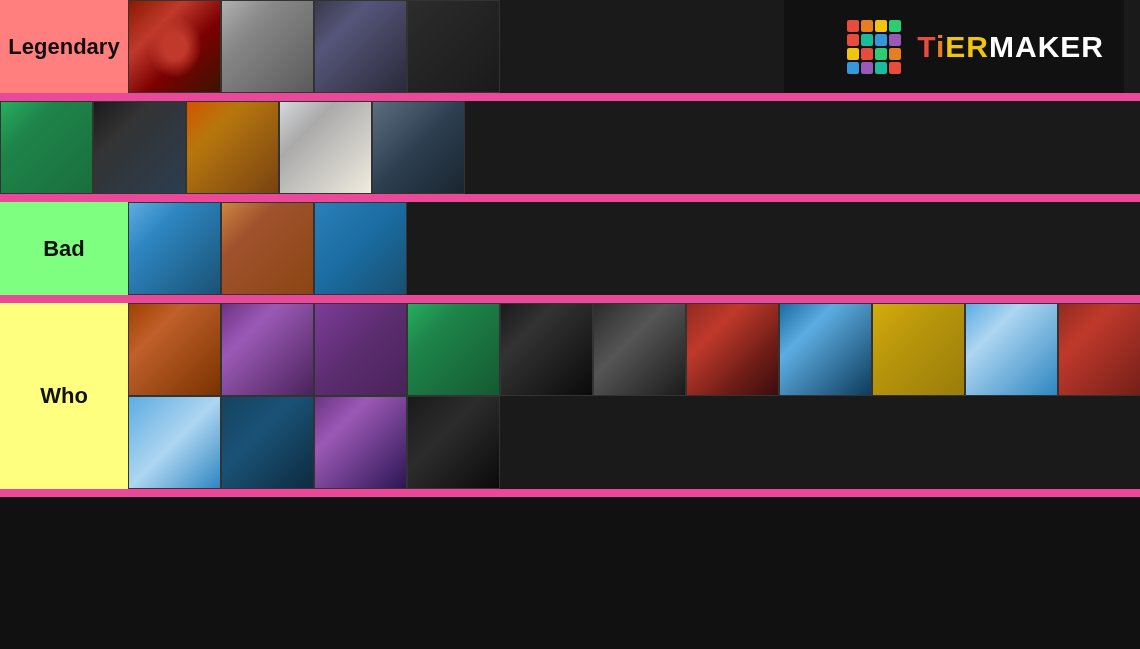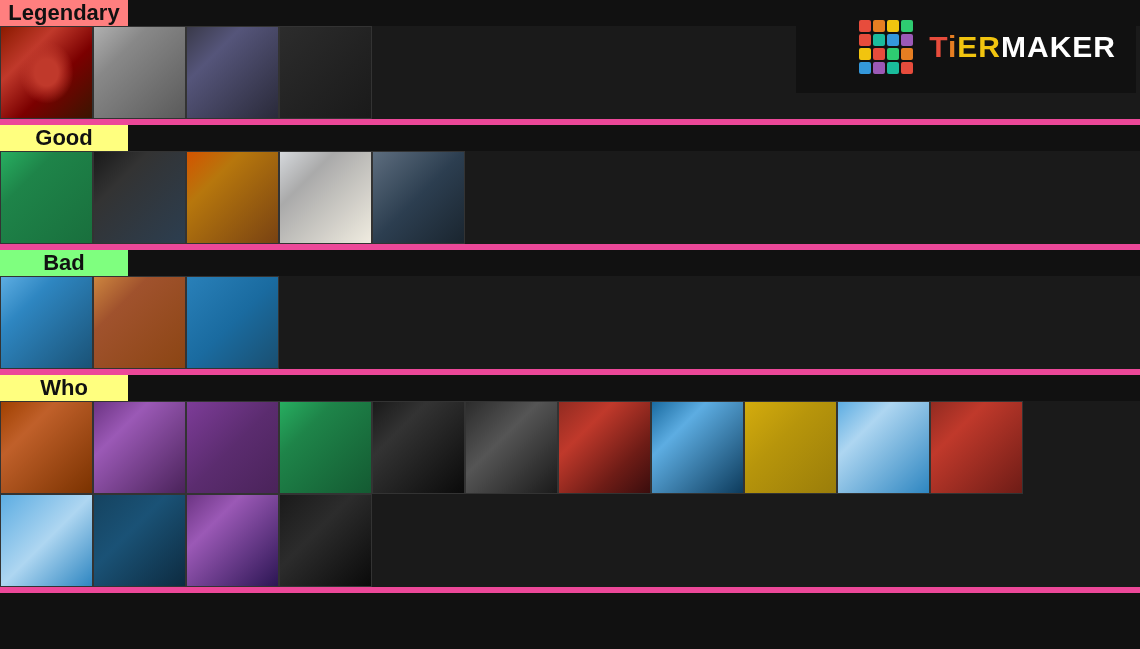--- a/index.html
+++ b/index.html
@@ -12,22 +12,22 @@
     }
 
     .tier-list {
       display: flex;
       flex-direction: column;
       width: 1140px;
     }
 
     .tier-row {
       display: flex;
-      flex-direction: column;
-      border-bottom: 6px solid #ec4899;
+      flex-direction: row;
+      border-bottom: 8px solid #ec4899;
       min-height: 93px;
     }
 
     .tier-label {
       width: 128px;
       min-width: 128px;
       display: flex;
       align-items: center;
       justify-content: center;
       font-size: 22px;
@@ -124,21 +124,21 @@
     .img-woman-red { background: linear-gradient(135deg, #922b21 0%, #c0392b 30%, #6e1c16 100%); }
 
     .img-ghost-blue { background: linear-gradient(135deg, #5dade2 0%, #aed6f1 50%, #2e86c1 100%); }
     .img-octopus-dark { background: linear-gradient(135deg, #154360 0%, #1a5276 40%, #0d2b40 100%); }
     .img-clown-purple { background: linear-gradient(135deg, #6c3483 0%, #9b59b6 30%, #2c1654 100%); }
     .img-dark-figure { background: linear-gradient(135deg, #1a1a1a 0%, #2c2c2c 40%, #0a0a0a 100%); }
 
     .logo-wrapper {
       position: absolute;
       top: 0;
-      right: 4px;
+      right: 16px;
       width: 340px;
       height: 93px;
       background: #111;
       display: flex;
       align-items: center;
       justify-content: flex-end;
       padding-right: 20px;
       gap: 16px;
       z-index: 10;
     }
@@ -201,23 +201,20 @@
         <div class="ls" style="background:#e74c3c;"></div>
       </div>
       <div class="tiermaker-text">
         <span style="color:#e74c3c;">T</span><span style="color:#e67e22;">i</span><span style="color:#f1c40f;">E</span><span style="color:#f1c40f;">R</span><span style="color:white;">M</span><span style="color:white;">A</span><span style="color:white;">K</span><span style="color:white;">E</span><span style="color:white;">R</span>
       </div>
     </div>
   </div>
 
 
   <div class="tier-row" style="min-height:93px;">
-    <div class="tier-label color-good">
-      <span>Good</span>
-    </div>
     <div class="tier-items">
       <div class="tier-item img-green-car cell-art"></div>
       <div class="tier-item img-sid-shirt cell-art"></div>
       <div class="tier-item img-chef-brown cell-art"></div>
       <div class="tier-item img-evelyn-pale cell-art" style="background:linear-gradient(135deg,#d5d8dc 0%,#aaa 30%,#f0ece0 100%);"></div>
       <div class="tier-item img-sid-angry cell-art"></div>
     </div>
   </div>
 
 

